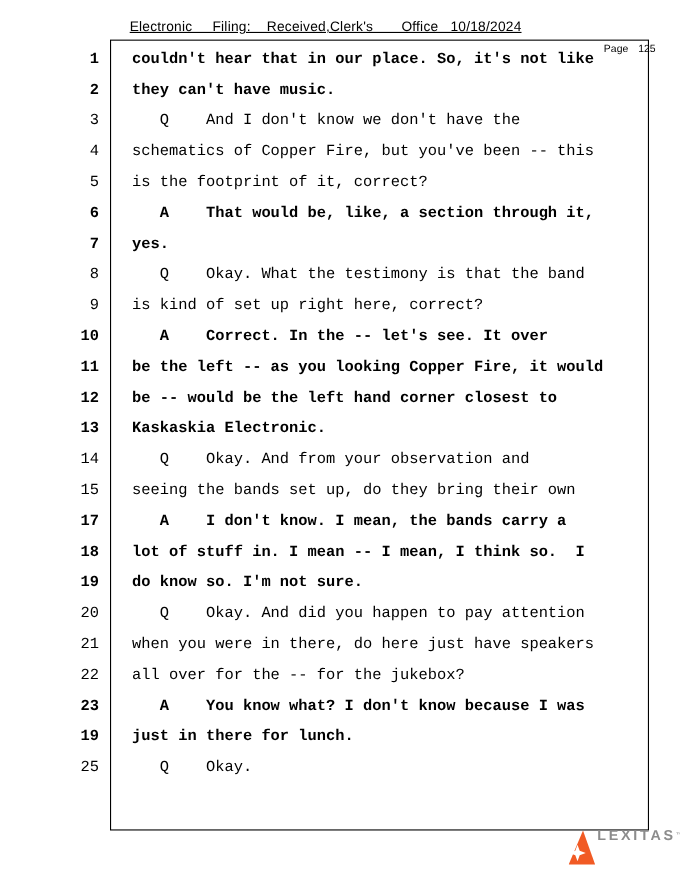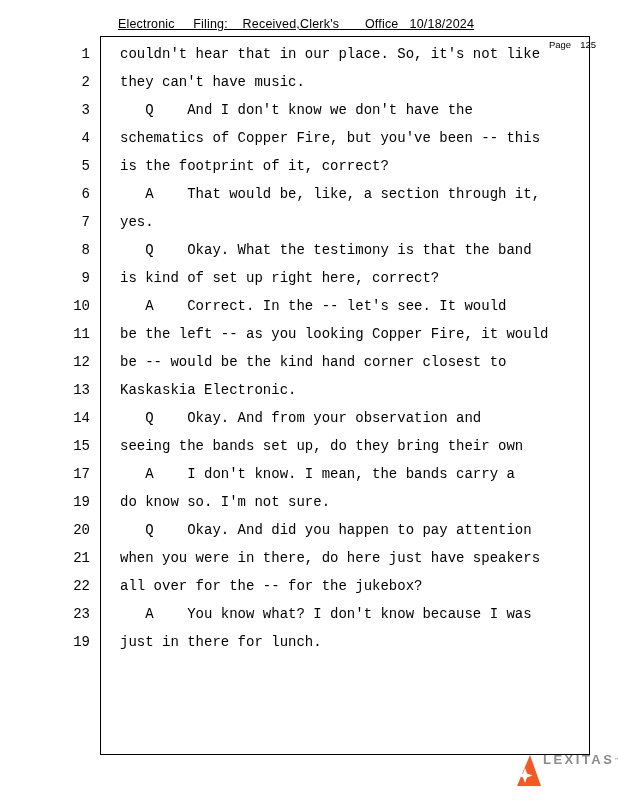--- a/index.html
+++ b/index.html
@@ -55,21 +55,21 @@
     display:inline-block;
     width:90px;
     text-align:right;
     vertical-align:top;
   }
   .row .txt {
     display:inline-block;
     margin-left:30px;
     vertical-align:top;
   }
-  .row.bold { font-weight:normal; }
+  .row.bold { font-weight:bold; }
   
   .logo {
     position:absolute;
     left:517px; top:752px;
     display:flex;
     align-items:flex-start;
   }
   .logo-mark { display:block; margin-top:3px; }
   .logo-text {
     font-size:13px;
@@ -102,33 +102,35 @@
   <div class="lines">
     <div class="row bold"><span class="num">1</span><span class="txt">couldn't hear that in our place. So, it's not like</span></div>
     <div class="row bold"><span class="num">2</span><span class="txt">they can't have music.</span></div>
     <div class="row"><span class="num">3</span><span class="txt">   Q    And I don't know we don't have the</span></div>
     <div class="row"><span class="num">4</span><span class="txt">schematics of Copper Fire, but you've been -- this</span></div>
     <div class="row"><span class="num">5</span><span class="txt">is the footprint of it, correct?</span></div>
     <div class="row bold"><span class="num">6</span><span class="txt">   A    That would be, like, a section through it,</span></div>
     <div class="row bold"><span class="num">7</span><span class="txt">yes.</span></div>
     <div class="row"><span class="num">8</span><span class="txt">   Q    Okay. What the testimony is that the band</span></div>
     <div class="row"><span class="num">9</span><span class="txt">is kind of set up right here, correct?</span></div>
-    <div class="row bold"><span class="num">10</span><span class="txt">   A    Correct. In the -- let's see. It would</span></div>
+    <div class="row bold"><span class="num">10</span><span class="txt">   A    Correct. In the -- let's see. It over</span></div>
     <div class="row bold"><span class="num">11</span><span class="txt">be the left -- as you looking Copper Fire, it would</span></div>
-    <div class="row bold"><span class="num">12</span><span class="txt">be -- would be the kind hand corner closest to</span></div>
+    <div class="row bold"><span class="num">12</span><span class="txt">be -- would be the left hand corner closest to</span></div>
     <div class="row bold"><span class="num">13</span><span class="txt">Kaskaskia Electronic.</span></div>
     <div class="row"><span class="num">14</span><span class="txt">   Q    Okay. And from your observation and</span></div>
     <div class="row"><span class="num">15</span><span class="txt">seeing the bands set up, do they bring their own</span></div>
     <div class="row bold"><span class="num">17</span><span class="txt">   A    I don't know. I mean, the bands carry a</span></div>
+    <div class="row bold"><span class="num">18</span><span class="txt">lot of stuff in. I mean -- I mean, I think so.  I</span></div>
     <div class="row bold"><span class="num">19</span><span class="txt">do know so. I'm not sure.</span></div>
     <div class="row"><span class="num">20</span><span class="txt">   Q    Okay. And did you happen to pay attention</span></div>
     <div class="row"><span class="num">21</span><span class="txt">when you were in there, do here just have speakers</span></div>
     <div class="row"><span class="num">22</span><span class="txt">all over for the -- for the jukebox?</span></div>
     <div class="row bold"><span class="num">23</span><span class="txt">   A    You know what? I don't know because I was</span></div>
     <div class="row bold"><span class="num">19</span><span class="txt">just in there for lunch.</span></div>
+    <div class="row"><span class="num">25</span><span class="txt">   Q    Okay.</span></div>
   </div>
 
   <div class="logo">
     <svg class="logo-mark" width="24" height="32" viewBox="0 0 24 32">
       <polygon points="13,0 24,31 0,31" fill="#F15A24"></polygon>
       <polygon points="8,13 10,18.5 15.5,20.5 10,22.5 8,28 6,22.5 0.5,20.5 6,18.5" fill="#ffffff"></polygon>
     </svg>
     <span class="logo-text"><span>LEXITAS</span><span class="logo-tm">™</span></span>
   </div>
 

